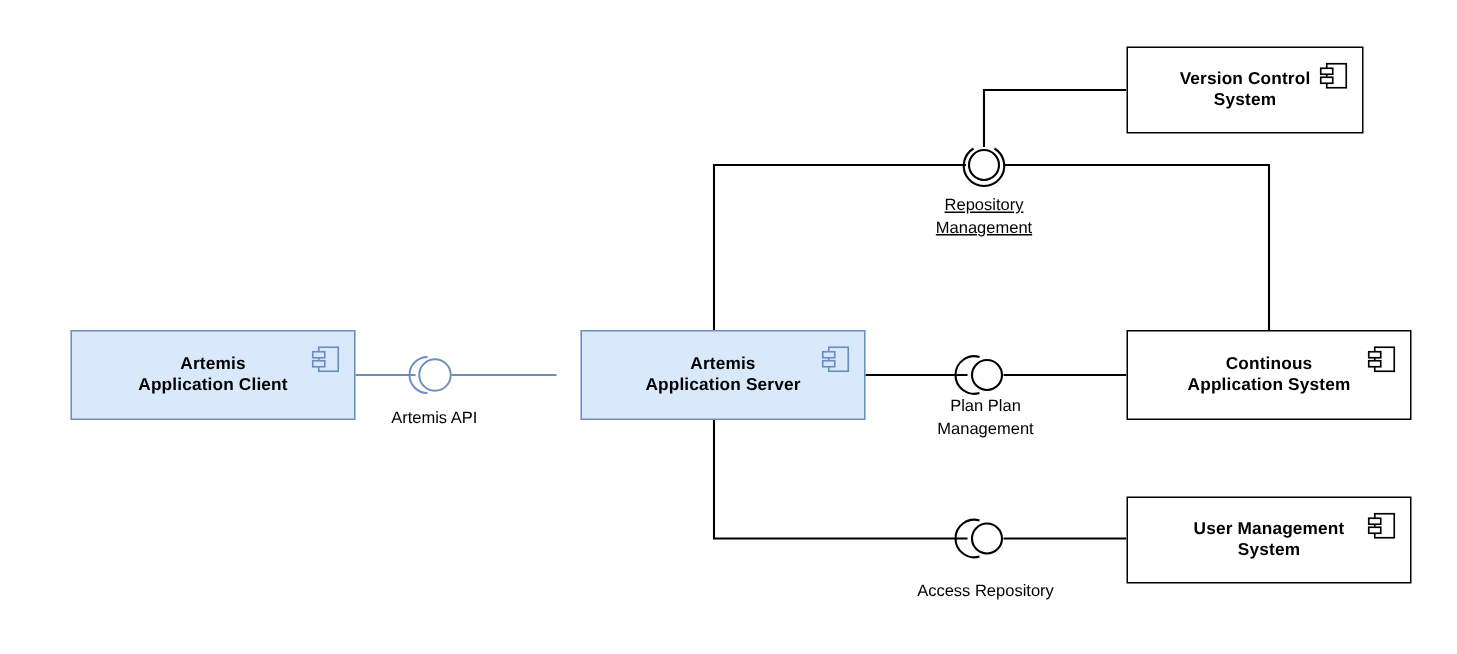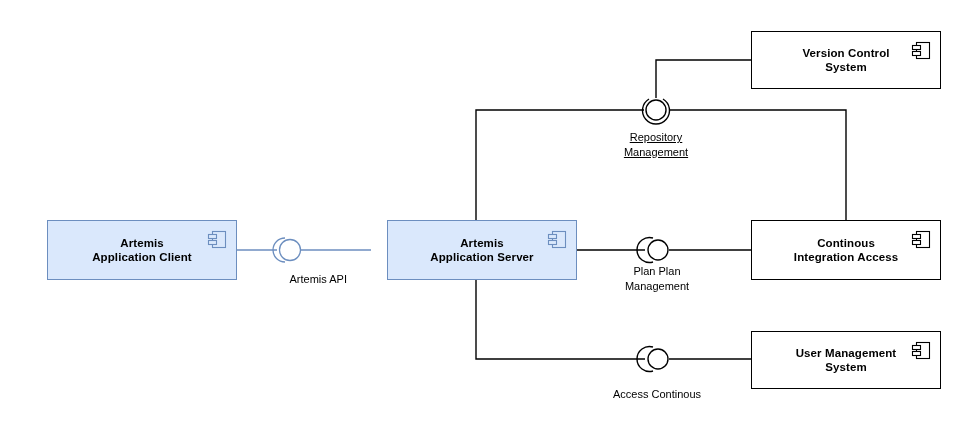--- a/index.html
+++ b/index.html
@@ -16,21 +16,21 @@
 
   .comp-blue{background:#dae8fc;border:1.3px solid #6c8ebf;margin-left:16px;}
   .comp-blue .cname{color:#000000;}
   .comp-white{background:#ffffff;border:1.4px solid #000000;}
   .comp-white .cname{color:#000000;}
 
   .compicon{position:absolute;right:7px;top:8px;width:22px;height:22px;}
 
   .iflabel{position:absolute;text-align:center;font-size:11px;line-height:14.5px;
            color:#000000;white-space:pre-line;}
-  .iflabel.blue{color:#000000;text-align:right;}
+  .iflabel.blue{color:#000000;}
 </style>
 </head>
 <body>
 
 <div id="canvas">
 
   <svg id="wires" viewBox="0 0 971 436" xmlns="http://www.w3.org/2000/svg">
 
     <line x1="221" y1="250" x2="277" y2="250" stroke="#6c8ebf" stroke-width="1.3"></line>
     <line x1="301" y1="250" x2="371" y2="250" stroke="#6c8ebf" stroke-width="1.3"></line>
@@ -81,33 +81,33 @@
   <div class="component comp-blue" style="left:371px;top:220px;width:190px;height:60px;">
     <span class="cname">Artemis
 Application Server</span>
     <svg class="compicon" viewBox="0 0 22 22">
       <rect x="5.5" y="2.5" width="13" height="16" fill="#dae8fc" stroke="#6c8ebf" stroke-width="1.1"></rect>
       <rect x="1.5" y="5.5" width="8" height="4" fill="#dae8fc" stroke="#6c8ebf" stroke-width="1.1"></rect>
       <rect x="1.5" y="11.5" width="8" height="4" fill="#dae8fc" stroke="#6c8ebf" stroke-width="1.1"></rect>
     </svg>
   </div>
 
-  <div class="component comp-white" style="left:751px;top:31px;width:190px;height:58px;">
+  <div class="component comp-white" style="left:751px;top:31px;width:158px;height:58px;">
     <span class="cname">Version Control
 System</span>
     <svg class="compicon" viewBox="0 0 22 22">
       <rect x="5.5" y="2.5" width="13" height="16" fill="#ffffff" stroke="#000000" stroke-width="1.1"></rect>
       <rect x="1.5" y="5.5" width="8" height="4" fill="#ffffff" stroke="#000000" stroke-width="1.1"></rect>
       <rect x="1.5" y="11.5" width="8" height="4" fill="#ffffff" stroke="#000000" stroke-width="1.1"></rect>
     </svg>
   </div>
 
   <div class="component comp-white" style="left:751px;top:220px;width:190px;height:60px;">
     <span class="cname">Continous
-Integration Access</span>
+Application System</span>
     <svg class="compicon" viewBox="0 0 22 22">
       <rect x="5.5" y="2.5" width="13" height="16" fill="#ffffff" stroke="#000000" stroke-width="1.1"></rect>
       <rect x="1.5" y="5.5" width="8" height="4" fill="#ffffff" stroke="#000000" stroke-width="1.1"></rect>
       <rect x="1.5" y="11.5" width="8" height="4" fill="#ffffff" stroke="#000000" stroke-width="1.1"></rect>
     </svg>
   </div>
 
   <div class="component comp-white" style="left:751px;top:331px;width:190px;height:58px;">
     <span class="cname">User Management
 System</span>
@@ -119,15 +119,15 @@
   </div>
 
   <div class="iflabel blue" style="left:232px;top:272px;width:115px;">Artemis API</div>
 
   <div class="iflabel" style="left:596px;top:130px;width:120px;text-decoration:underline;">Repository
 Management</div>
 
   <div class="iflabel" style="left:597px;top:264px;width:120px;">Plan Plan
 Management</div>
 
-  <div class="iflabel" style="left:577px;top:387px;width:160px;">Access Continous</div>
+  <div class="iflabel" style="left:577px;top:387px;width:160px;">Access Repository</div>
 
 </div>
 
 </body></html>

